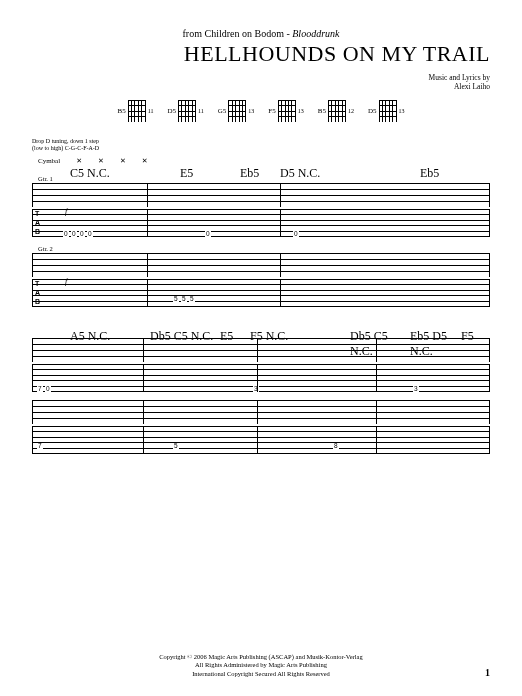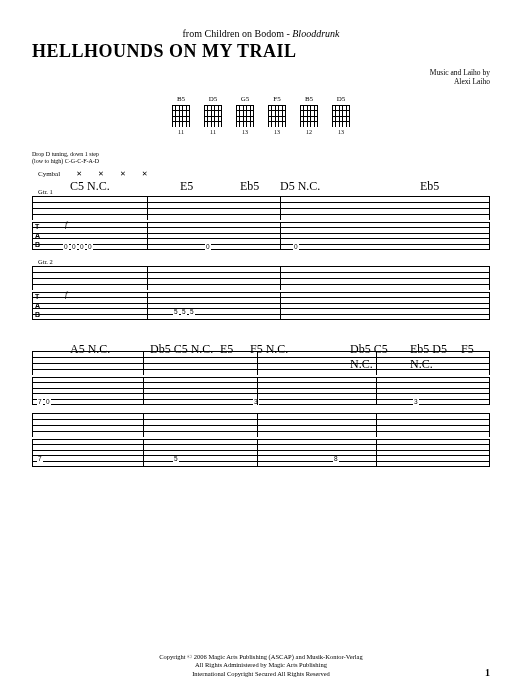--- a/index.html
+++ b/index.html
@@ -1,21 +1,21 @@
 <!DOCTYPE html>
 <html><head>
 <meta charset="utf-8">
 <style>
 body{margin:0;padding:0;font-family:Georgia,'Times New Roman',serif;background:#fff;width:522px;height:696px;overflow:hidden}
 .page{padding:28px 32px 20px;position:relative;height:648px}
 .source{text-align:center;font-size:10px;margin-bottom:2px}
-.title{text-align:left;font-size:18px;font-weight:700;letter-spacing:.5px;margin-bottom:6px}
+.title{text-align:right;font-size:22px;font-weight:400;letter-spacing:.5px;margin-bottom:6px}
 .credits{text-align:right;font-size:7.5px;line-height:1.25;margin-bottom:8px}
 .chord-row{display:flex;justify-content:center;gap:14px;margin-bottom:16px}
-.chord-box{display:flex;flex-direction:column;align-items:center;gap:2px}
+.chord-box{display:flex;flex-direction:row;align-items:center;gap:2px}
 .chord-label{font-size:7px}
 .chord-num{font-size:6px}
 .chord-grid{width:18px;height:22px;position:relative}
 .chord-grid::before{content:"";position:absolute;inset:0;background:
  linear-gradient(#000,#000) 0 0/100% 1px no-repeat,
  linear-gradient(#000,#000) 0 5.5px/100% 1px no-repeat,
  linear-gradient(#000,#000) 0 11px/100% 1px no-repeat,
  linear-gradient(#000,#000) 0 16.5px/100% 1px no-repeat,
  linear-gradient(#000,#000) 0 22px/100% 1px no-repeat,
  linear-gradient(#000,#000) 0 0/1px 100% no-repeat,
@@ -51,21 +51,21 @@
 
 <div class="page">
 
   <div class="source">
     <span>from Children on Bodom - </span><em>Blooddrunk</em>
   </div>
 
   <div class="title">HELLHOUNDS ON MY TRAIL</div>
 
   <div class="credits">
-    <div>Music and Laiho by</div>
+    <div>Music and Lyrics by</div>
     <div>Alexi Laiho</div>
   </div>
 
   <div class="chord-row">
     <div class="chord-box">
       <span class="chord-label">B5</span>
       <div class="chord-grid"></div>
       <span class="chord-num">11</span>
     </div>
     <div class="chord-box">

